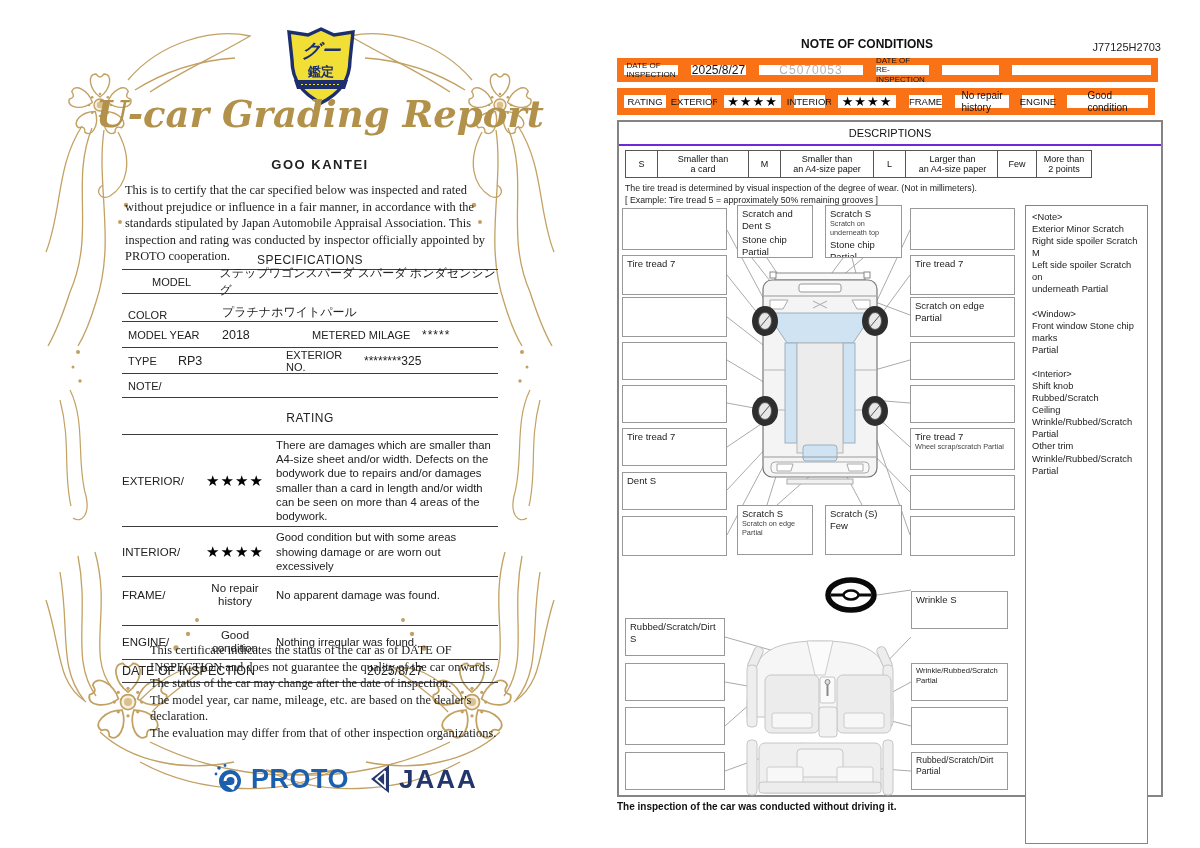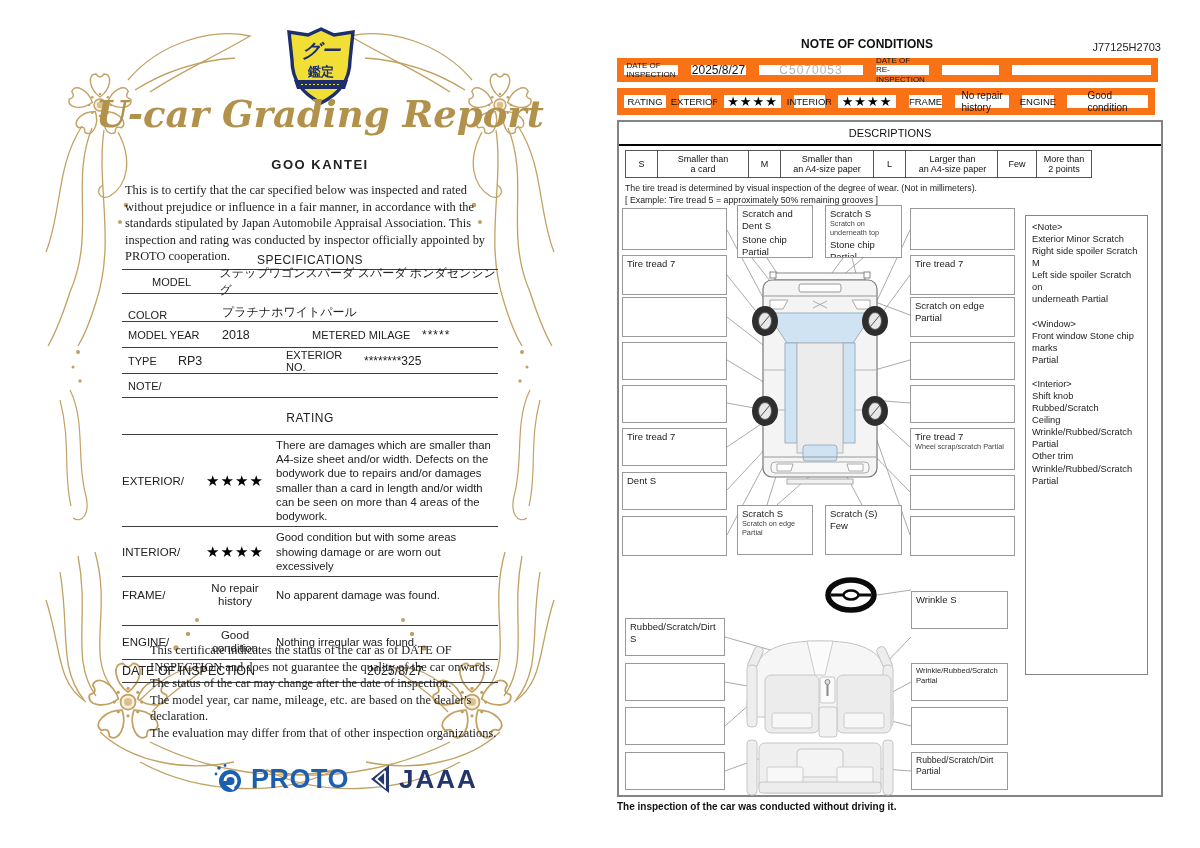--- a/index.html
+++ b/index.html
@@ -36,21 +36,21 @@
   .trow{display:flex;}
   .tcell{border:7px solid #f97316;margin-left:-1px;box-sizing:border-box;display:flex;
          align-items:center;justify-content:center;text-align:left;background:#fff;}
   .tcell:first-child{margin-left:0;}
   .lab8{font-size:8px;line-height:1.15;}
   .val12{font-size:12px;}
   .lab9{font-size:9.5px;}
   .val10{font-size:10px;line-height:1.15;}
   .gray-code{color:#b3b3b3;font-size:12px;letter-spacing:1px;}
   .desc-box{border:2px solid #848484;box-sizing:border-box;background:#fff;}
-  .desc-head{border-bottom:2px solid #000000;height:22px;display:flex;align-items:center;
+  .desc-head{border-bottom:2px solid #6d28d9;height:22px;display:flex;align-items:center;
              justify-content:center;font-size:11px;color:#111;}
   .lg{display:flex;position:absolute;}
   .lgc{border:1px solid #555;margin-left:-1px;box-sizing:border-box;display:flex;align-items:center;
        justify-content:center;text-align:center;font-size:9px;line-height:1.15;background:#fff;}
   .lgc:first-child{margin-left:0;}
   .tread{font-size:8.8px;color:#222;line-height:1.4;}
   .abox{position:absolute;background:#fff;border:1px solid #999;box-sizing:border-box;
         padding:2px 4px;font-size:9.5px;color:#222;line-height:1.3;z-index:2;overflow:hidden;}
   .abox .sub{font-size:7.3px;color:#444;line-height:1.2;display:block;}
   .abox .main2{display:block;margin-top:1px;}
@@ -443,21 +443,21 @@
   <div class="abox" style="left:294px;top:558px;width:97px;height:32px;"><span>Rubbed/Scratch Partial</span></div>
   <div class="abox" style="left:8px;top:583px;width:100px;height:38px;"><span>Rubbed/Scratch/Dirt S</span></div>
   <div class="abox" style="left:8px;top:628px;width:100px;height:38px;"></div>
   <div class="abox" style="left:8px;top:672px;width:100px;height:38px;"></div>
   <div class="abox" style="left:8px;top:717px;width:100px;height:38px;"></div>
   <div class="abox" style="left:294px;top:556px;width:97px;height:38px;"><span>Wrinkle S</span></div>
   <div class="abox" style="left:294px;top:628px;width:97px;height:38px;font-size:7.6px;"><span>Wrinkle/Rubbed/Scratch Partial</span></div>
   <div class="abox" style="left:294px;top:672px;width:97px;height:38px;"></div>
   <div class="abox" style="left:294px;top:717px;width:97px;height:38px;font-size:8.6px;"><span>Rubbed/Scratch/Dirt Partial</span></div>
 
-  <div class="notes-panel pre" style="left:408px;top:180px;width:123px;height:460px;">&lt;Note&gt;
+  <div class="notes-panel pre" style="left:408px;top:170px;width:123px;height:639px;">&lt;Note&gt;
 Exterior Minor Scratch
 Right side spoiler Scratch M
 Left side spoiler Scratch on
 underneath Partial
 
 &lt;Window&gt;
 Front window Stone chip marks
 Partial
 
 &lt;Interior&gt;

